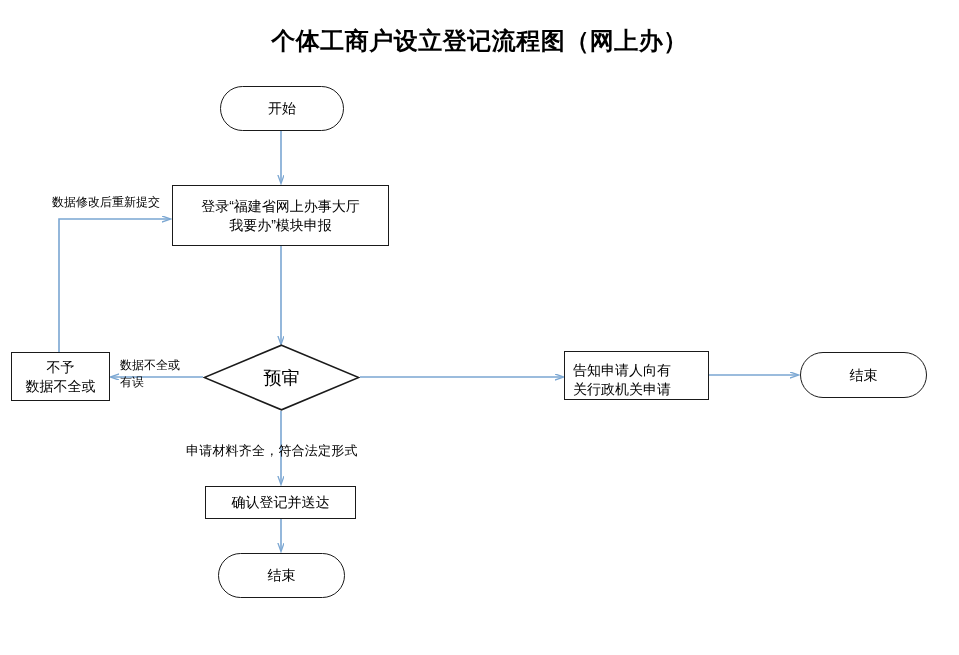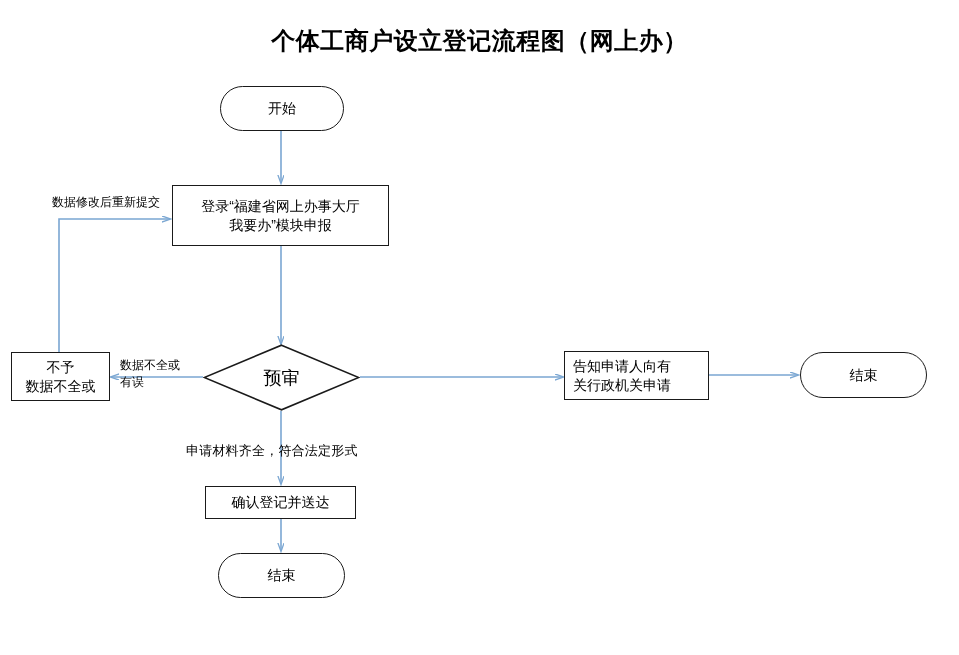--- a/index.html
+++ b/index.html
@@ -55,20 +55,21 @@
     border: 1.4px solid #1a1a1a;
     border-radius: 999px;
   }
   .node.process {
     border: 1.4px solid #1a1a1a;
   }
   .node.process.left-text {
     justify-content: flex-start;
     text-align: left;
     padding-left: 8px;
+    align-items: flex-end;
   }
   .node .label {
     display: block;
     white-space: pre-line;
   }
   .decision {
     position: absolute;
     display: flex;
     align-items: center;
     justify-content: center;

